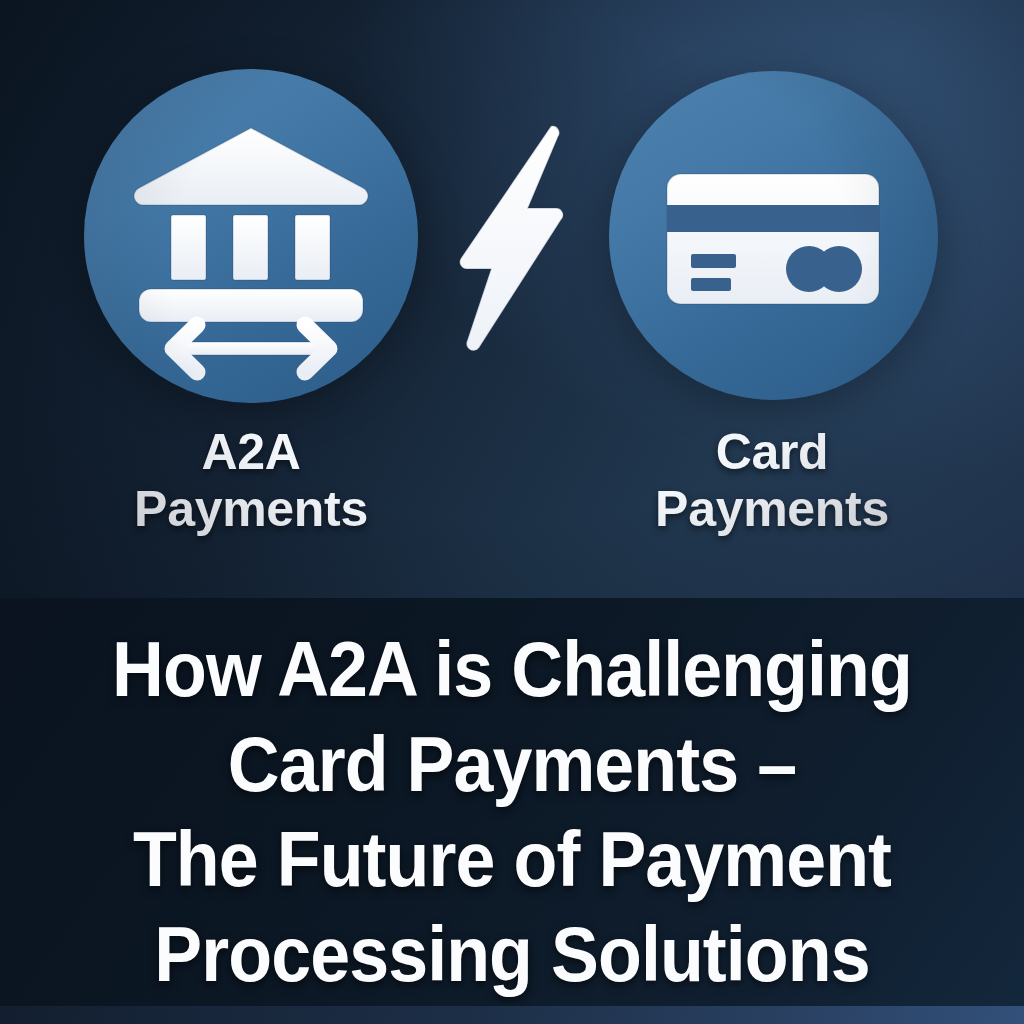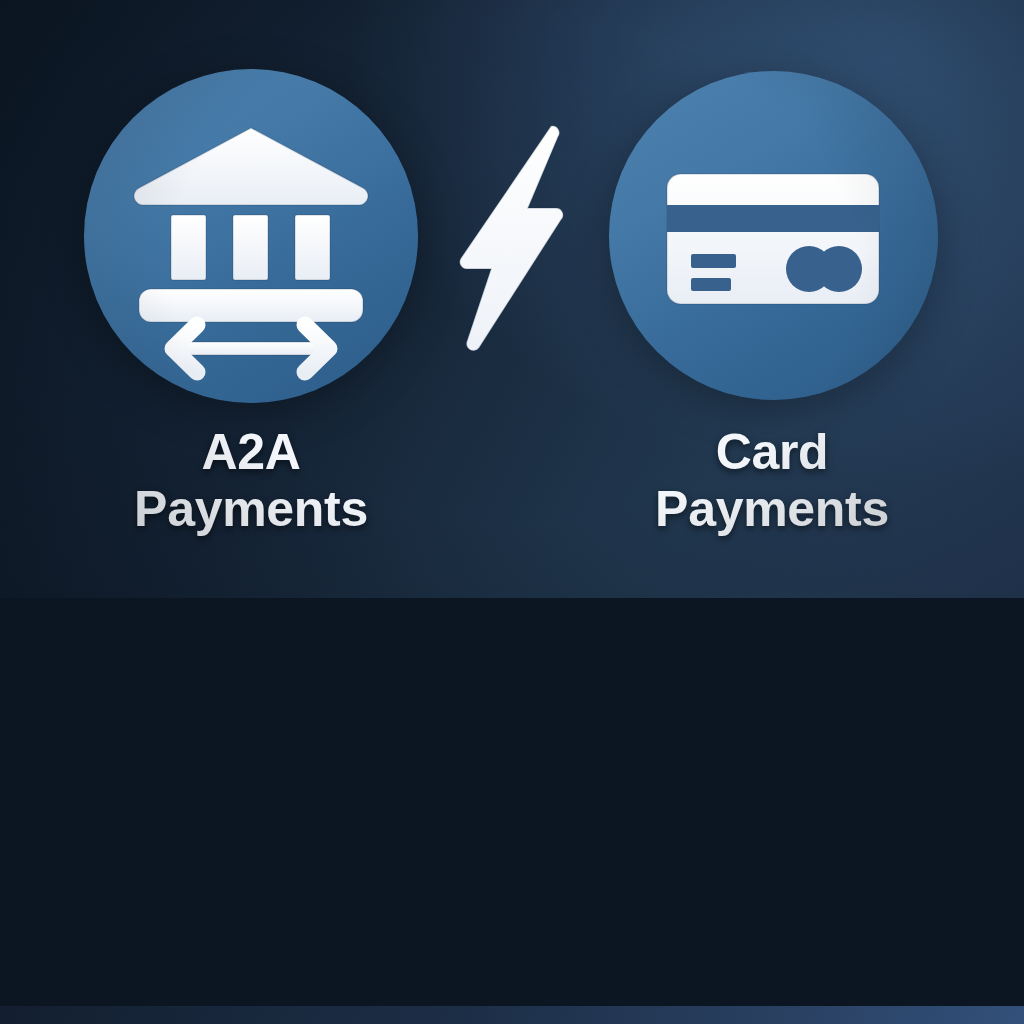--- a/index.html
+++ b/index.html
@@ -183,16 +183,24 @@
     </div>
 
     <div id="card-label" class="icon-label">
       <span class="l1">Card</span>
       <span class="l2">Payments</span>
     </div>
 
     <div id="hero-vignette"></div>
   </div>
 
+  <div id="title-panel">
+    <div id="headline">
+      <span class="hl">How A2A is Challenging</span>
+      <span class="hl">Card Payments –</span>
+      <span class="hl">The Future of Payment</span>
+      <span class="hl">Processing Solutions</span>
+    </div>
+  </div>
 
   <div id="bottom-strip"></div>
 
 </div>
 
 </body></html>

